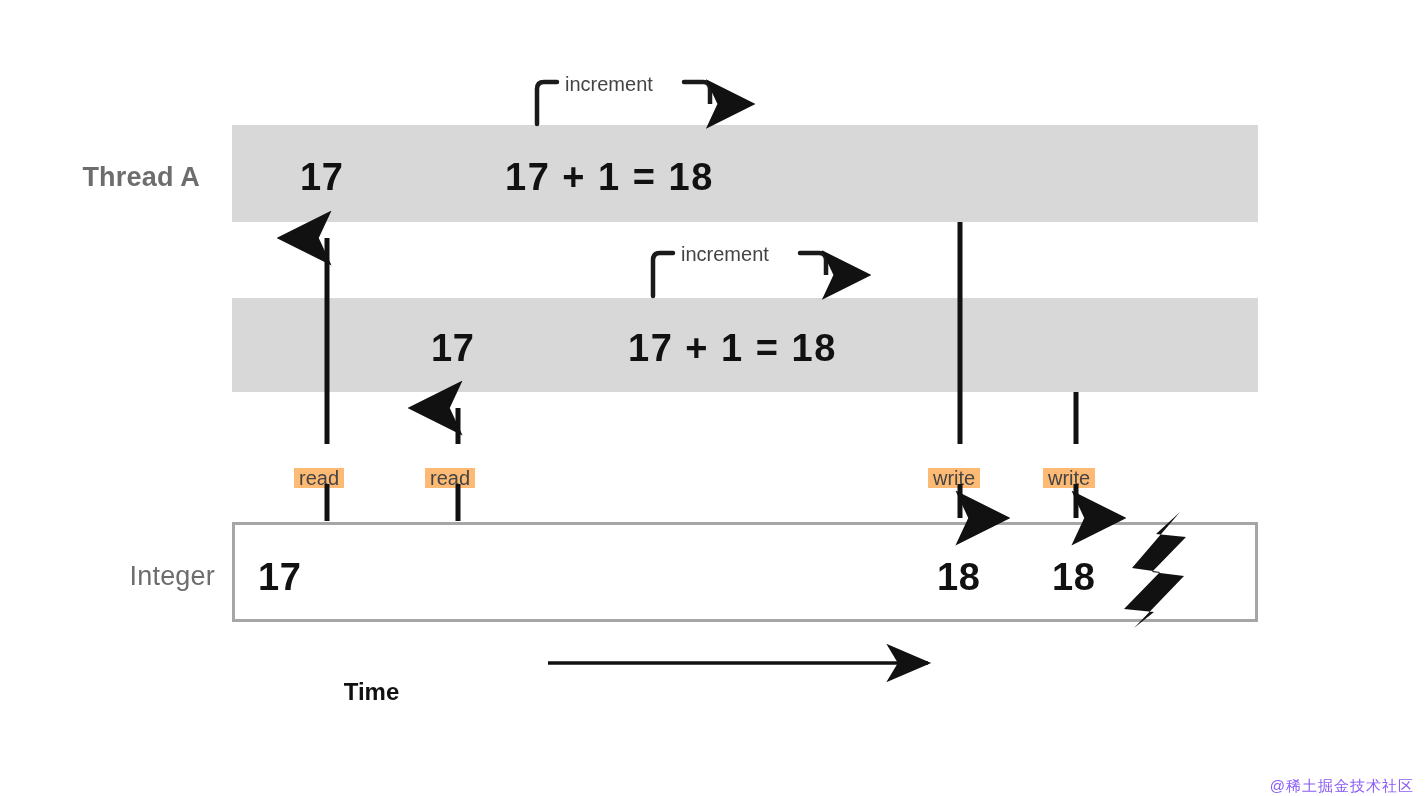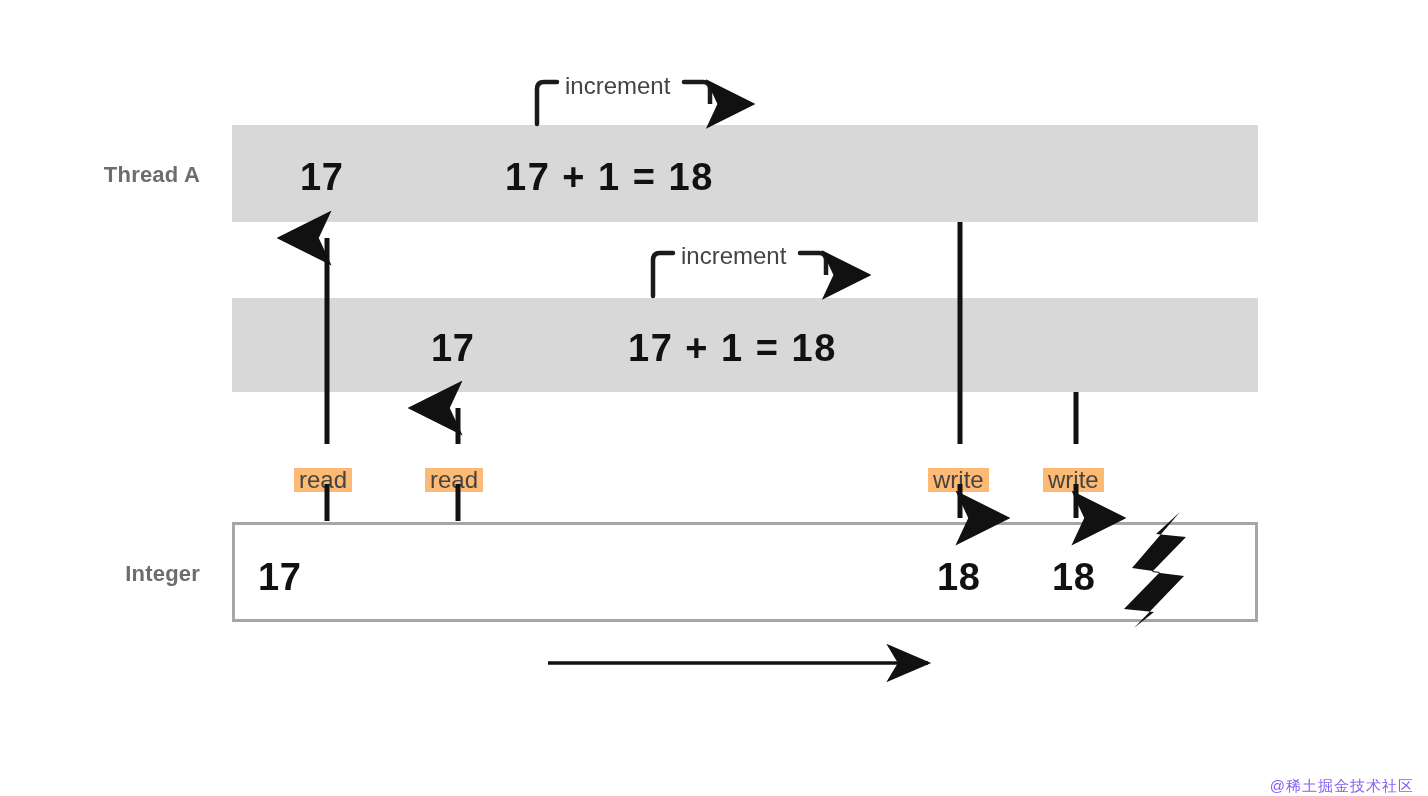--- a/index.html
+++ b/index.html
@@ -21,21 +21,21 @@
   #svg-layer {
     position: absolute;
     left: 0; top: 0;
     width: 1428px; height: 796px;
     pointer-events: none;
   }
 
   
   .row-label {
     position: absolute;
-    font-size: 22px;
+    font-size: 27px;
     font-weight: bold;
     color: #6d6d6d;
     letter-spacing: 0.2px;
     white-space: nowrap;
     text-align: right;
   }
 
   
   .band {
     position: absolute;
@@ -62,21 +62,21 @@
     font-weight: bold;
     color: #111111;
     white-space: nowrap;
     letter-spacing: 0.5px;
   }
   .value.eq { letter-spacing: 1.5px; }
 
   
   .annot {
     position: absolute;
-    font-size: 24px;
+    font-size: 20px;
     color: #444444;
     white-space: nowrap;
     background: #ffffff;
     padding: 0 5px;
     line-height: 1;
   }
   .annot.on-white { background: #fdba74; margin-top: 16px; }
 
   
   #time-label {
@@ -104,40 +104,43 @@
 <body>
 
 <div id="stage">
 
   <div class="band" id="band-a"></div>
   <div class="band" id="band-b"></div>
 
   <div id="integer-box"></div>
 
   <div class="row-label" style="left:0px; top:162px; width:200px;">Thread A</div>
-  <div class="row-label" style="left:0px; top:561px; width:200px; font-weight:bold;">Integer</div>
+  <div class="row-label" style="left:15px; top:561px; width:200px; font-weight:normal;">Integer</div>
 
   <div class="value" style="left:300px; top:156px;">17</div>
   <div class="value eq" style="left:505px; top:156px;">17 + 1  =  18</div>
 
   <div class="value" style="left:431px; top:327px;">17</div>
   <div class="value eq" style="left:628px; top:327px;">17 + 1  =  18</div>
 
   <div class="value" style="left:258px; top:556px;">17</div>
   <div class="value" style="left:937px; top:556px;">18</div>
   <div class="value" style="left:1052px; top:556px;">18</div>
 
   <div class="annot" style="left:560px; top:74px;">increment</div>
   <div class="annot" style="left:676px; top:244px;">increment</div>
 
   <div class="annot on-white" style="left:294px; top:452px;">read</div>
   <div class="annot on-white" style="left:425px; top:452px;">read</div>
   <div class="annot on-white" style="left:928px; top:452px;">write</div>
   <div class="annot on-white" style="left:1043px; top:452px;">write</div>
 
+  <div id="time-label">
+    <span id="time-label-inner">Time</span>
+  </div>
 
   <div id="watermark">@稀土掘金技术社区</div>
 
   <svg id="svg-layer" viewBox="0 0 1428 796" xmlns="http://www.w3.org/2000/svg">
 
     <defs>
       <marker id="arrow-up" viewBox="0 0 12 12" refX="6" refY="11" markerWidth="11" markerHeight="11" orient="auto-start-reverse">
         <path d="M6 0 L12 12 L6 9.2 L0 12 Z" fill="#111111"></path>
       </marker>
       <marker id="arrow-down" viewBox="0 0 12 12" refX="6" refY="11" markerWidth="11" markerHeight="11" orient="auto">

